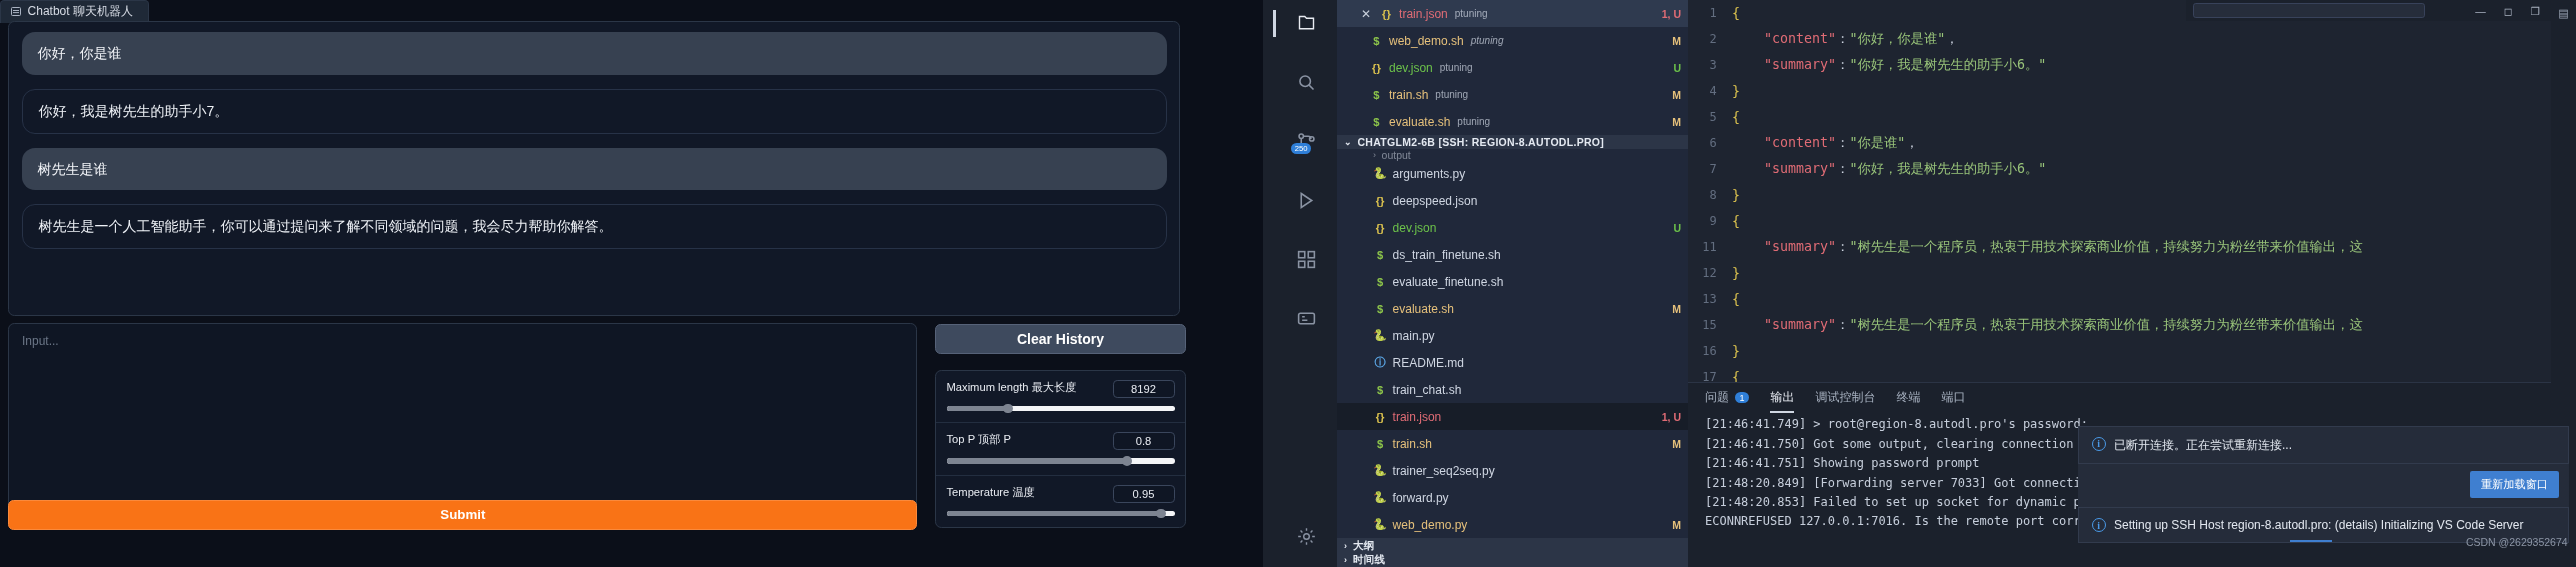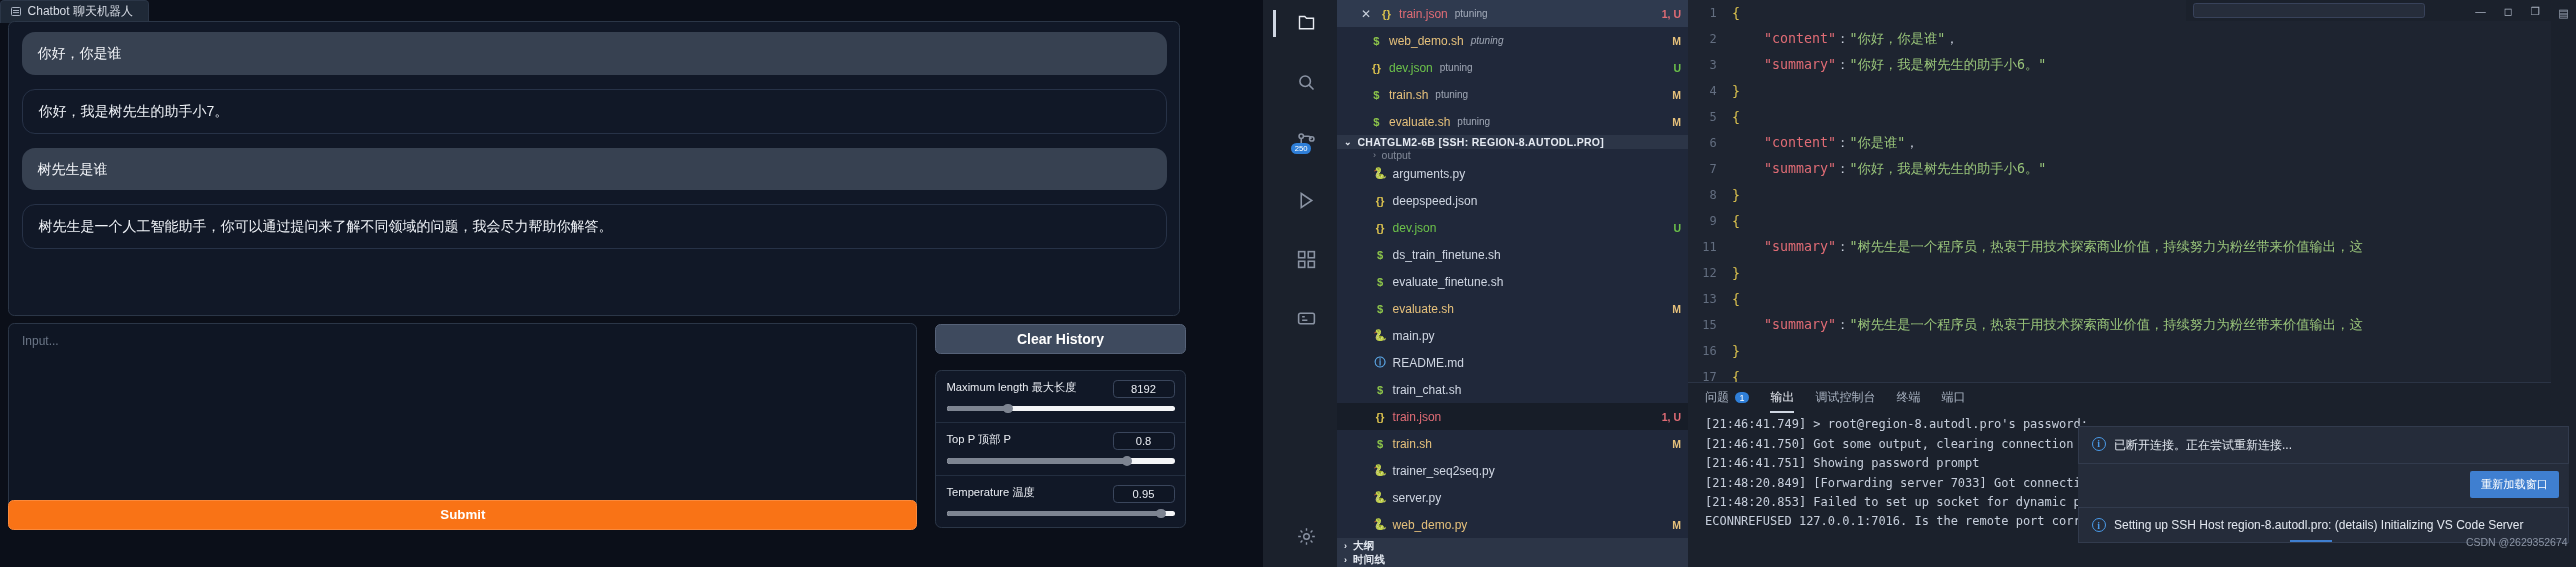--- a/index.html
+++ b/index.html
@@ -353,21 +353,21 @@
             <span class="nm n-org">train.sh</span>
             <span class="st n-org">M</span>
           </div>
           <div class="row indent2">
             <span class="ico c-py">🐍</span>
             <span class="nm n-wht">trainer_seq2seq.py</span>
             <span class="st "></span>
           </div>
           <div class="row indent2">
             <span class="ico c-py">🐍</span>
-            <span class="nm n-wht">server.py</span>
+            <span class="nm n-wht">forward.py</span>
             <span class="st "></span>
           </div>
           <div class="row indent2">
             <span class="ico c-py">🐍</span>
             <span class="nm n-org">web_demo.py</span>
             <span class="st n-org">M</span>
           </div>
         </div>
       <div class="section-head plain">
         <span class="chev">›</span>

